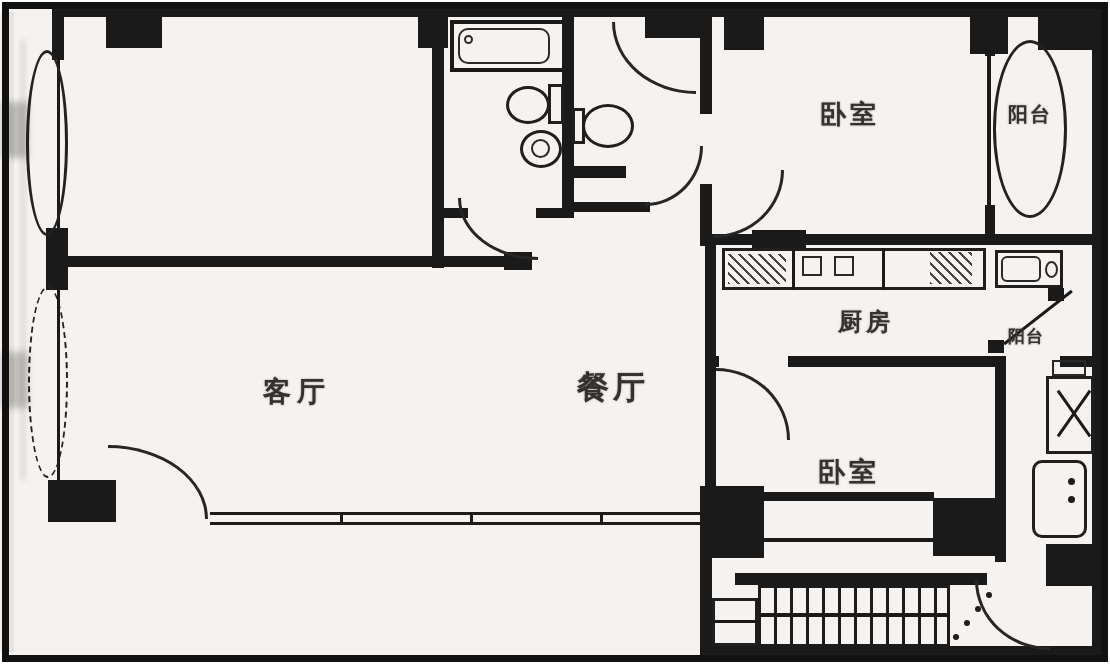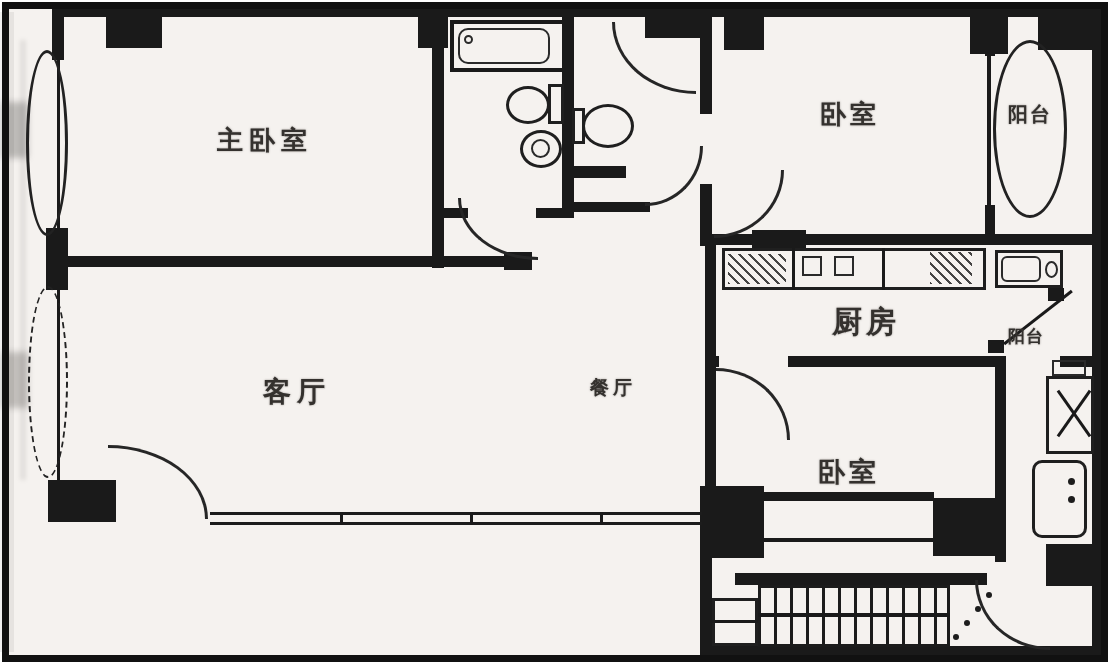--- a/index.html
+++ b/index.html
@@ -137,24 +137,23 @@
 
   <div class="stairs" style="left:758px;top:585px;width:192px;height:62px;"></div>
   <div class="w" style="left:758px;top:613px;width:192px;height:4px;"></div>
   <div class="fx" style="left:712px;top:598px;width:46px;height:48px;"></div>
   <div class="w" style="left:712px;top:620px;width:46px;height:3px;"></div>
   <div class="dot" style="left:953px;top:634px;width:6px;height:6px;"></div>
   <div class="dot" style="left:964px;top:620px;width:6px;height:6px;"></div>
   <div class="dot" style="left:975px;top:606px;width:6px;height:6px;"></div>
   <div class="dot" style="left:986px;top:592px;width:6px;height:6px;"></div>
 
-  <div class="lbl" style="left:265px;top:140px;font-size:26px;letter-spacing:6px;">主卧室</div>
   <div class="lbl" style="left:850px;top:114px;font-size:26px;letter-spacing:4px;">卧室</div>
   <div class="lbl" style="left:1030px;top:114px;font-size:20px;letter-spacing:2px;">阳台</div>
-  <div class="lbl" style="left:866px;top:322px;font-size:30px;letter-spacing:4px;">厨房</div>
+  <div class="lbl" style="left:866px;top:322px;font-size:24px;letter-spacing:4px;">厨房</div>
   <div class="lbl" style="left:1026px;top:336px;font-size:17px;letter-spacing:1px;">阳台</div>
   <div class="lbl" style="left:297px;top:392px;font-size:28px;letter-spacing:6px;">客厅</div>
-  <div class="lbl" style="left:613px;top:388px;font-size:19px;letter-spacing:4px;">餐厅</div>
+  <div class="lbl" style="left:613px;top:388px;font-size:32px;letter-spacing:4px;">餐厅</div>
   <div class="lbl" style="left:849px;top:472px;font-size:27px;letter-spacing:4px;">卧室</div>
 
 
   <div class="frame"></div>
 </div>
 
 </body></html>

